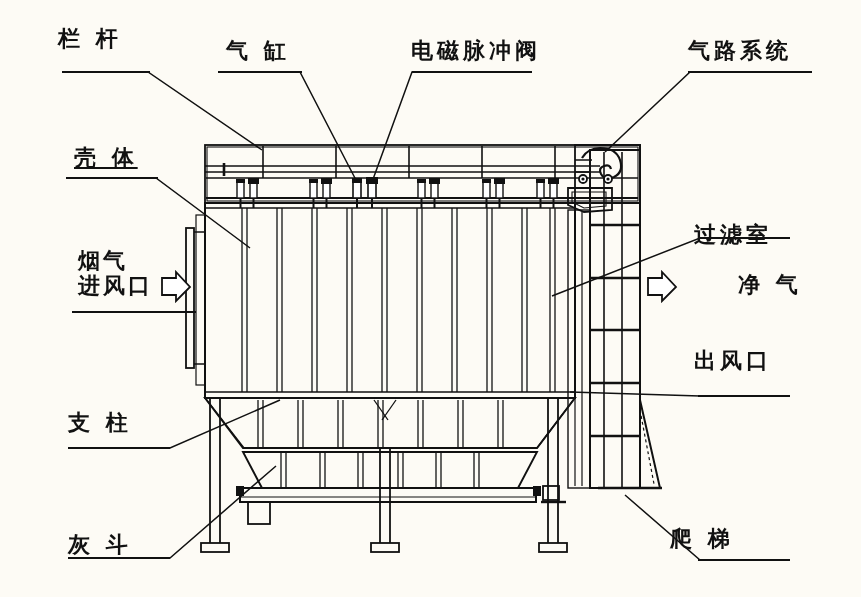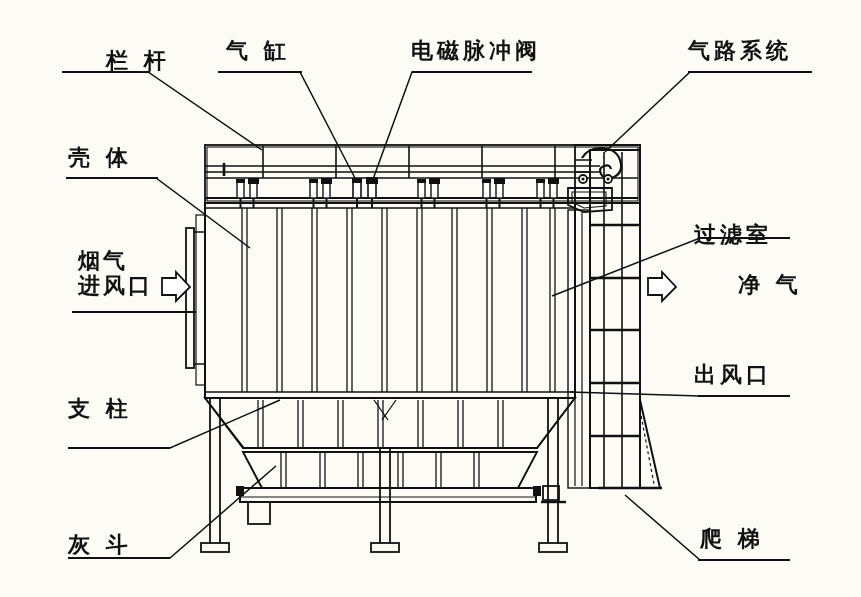--- a/index.html
+++ b/index.html
@@ -294,31 +294,31 @@
         <line x1="698" y1="238" x2="790" y2="238"></line>
         <line x1="698" y1="396" x2="790" y2="396"></line>
         <line x1="68" y1="448" x2="170" y2="448"></line>
         <line x1="68" y1="558" x2="170" y2="558"></line>
         <line x1="698" y1="560" x2="790" y2="560"></line>
       </g>
 
     </g>
   </svg>
 
-  <div class="lbl" style="left:58px;top:48px;margin-left:48px;">栏  杆</div>
+  <div class="lbl" style="left:58px;top:26px;">栏  杆</div>
   <div class="lbl" style="left:226px;top:38px;">气  缸</div>
   <div class="lbl" style="left:688px;top:38px;">气路系统</div>
   <div class="lbl" style="left:411px;top:38px;">电磁脉冲阀</div>
-  <div class="lbl" style="left:68px;top:145px;">壳  体</div>
+  <div class="lbl" style="left:74px;top:145px;text-decoration:underline;">壳  体</div>
 
   <div class="lbl two-line" style="left:78px;top:248px;">
     <span>烟气</span>
     <span>进风口</span>
   </div>
 
   <div class="lbl" style="left:694px;top:222px;">过滤室</div>
   <div class="lbl" style="left:694px;top:272px;margin-left:44px;">净  气</div>
-  <div class="lbl" style="left:694px;top:364px;font-family:Liberation Mono, monospace;">出风口</div>
-  <div class="lbl" style="left:68px;top:396px;">支  柱</div>
+  <div class="lbl" style="left:694px;top:348px;">出风口</div>
+  <div class="lbl" style="left:68px;top:410px;">支  柱</div>
   <div class="lbl" style="left:68px;top:532px;">灰  斗</div>
-  <div class="lbl" style="left:700px;top:526px;">爬  梯</div>
+  <div class="lbl" style="left:670px;top:526px;">爬  梯</div>
 
 </div>
 
 </body></html>

